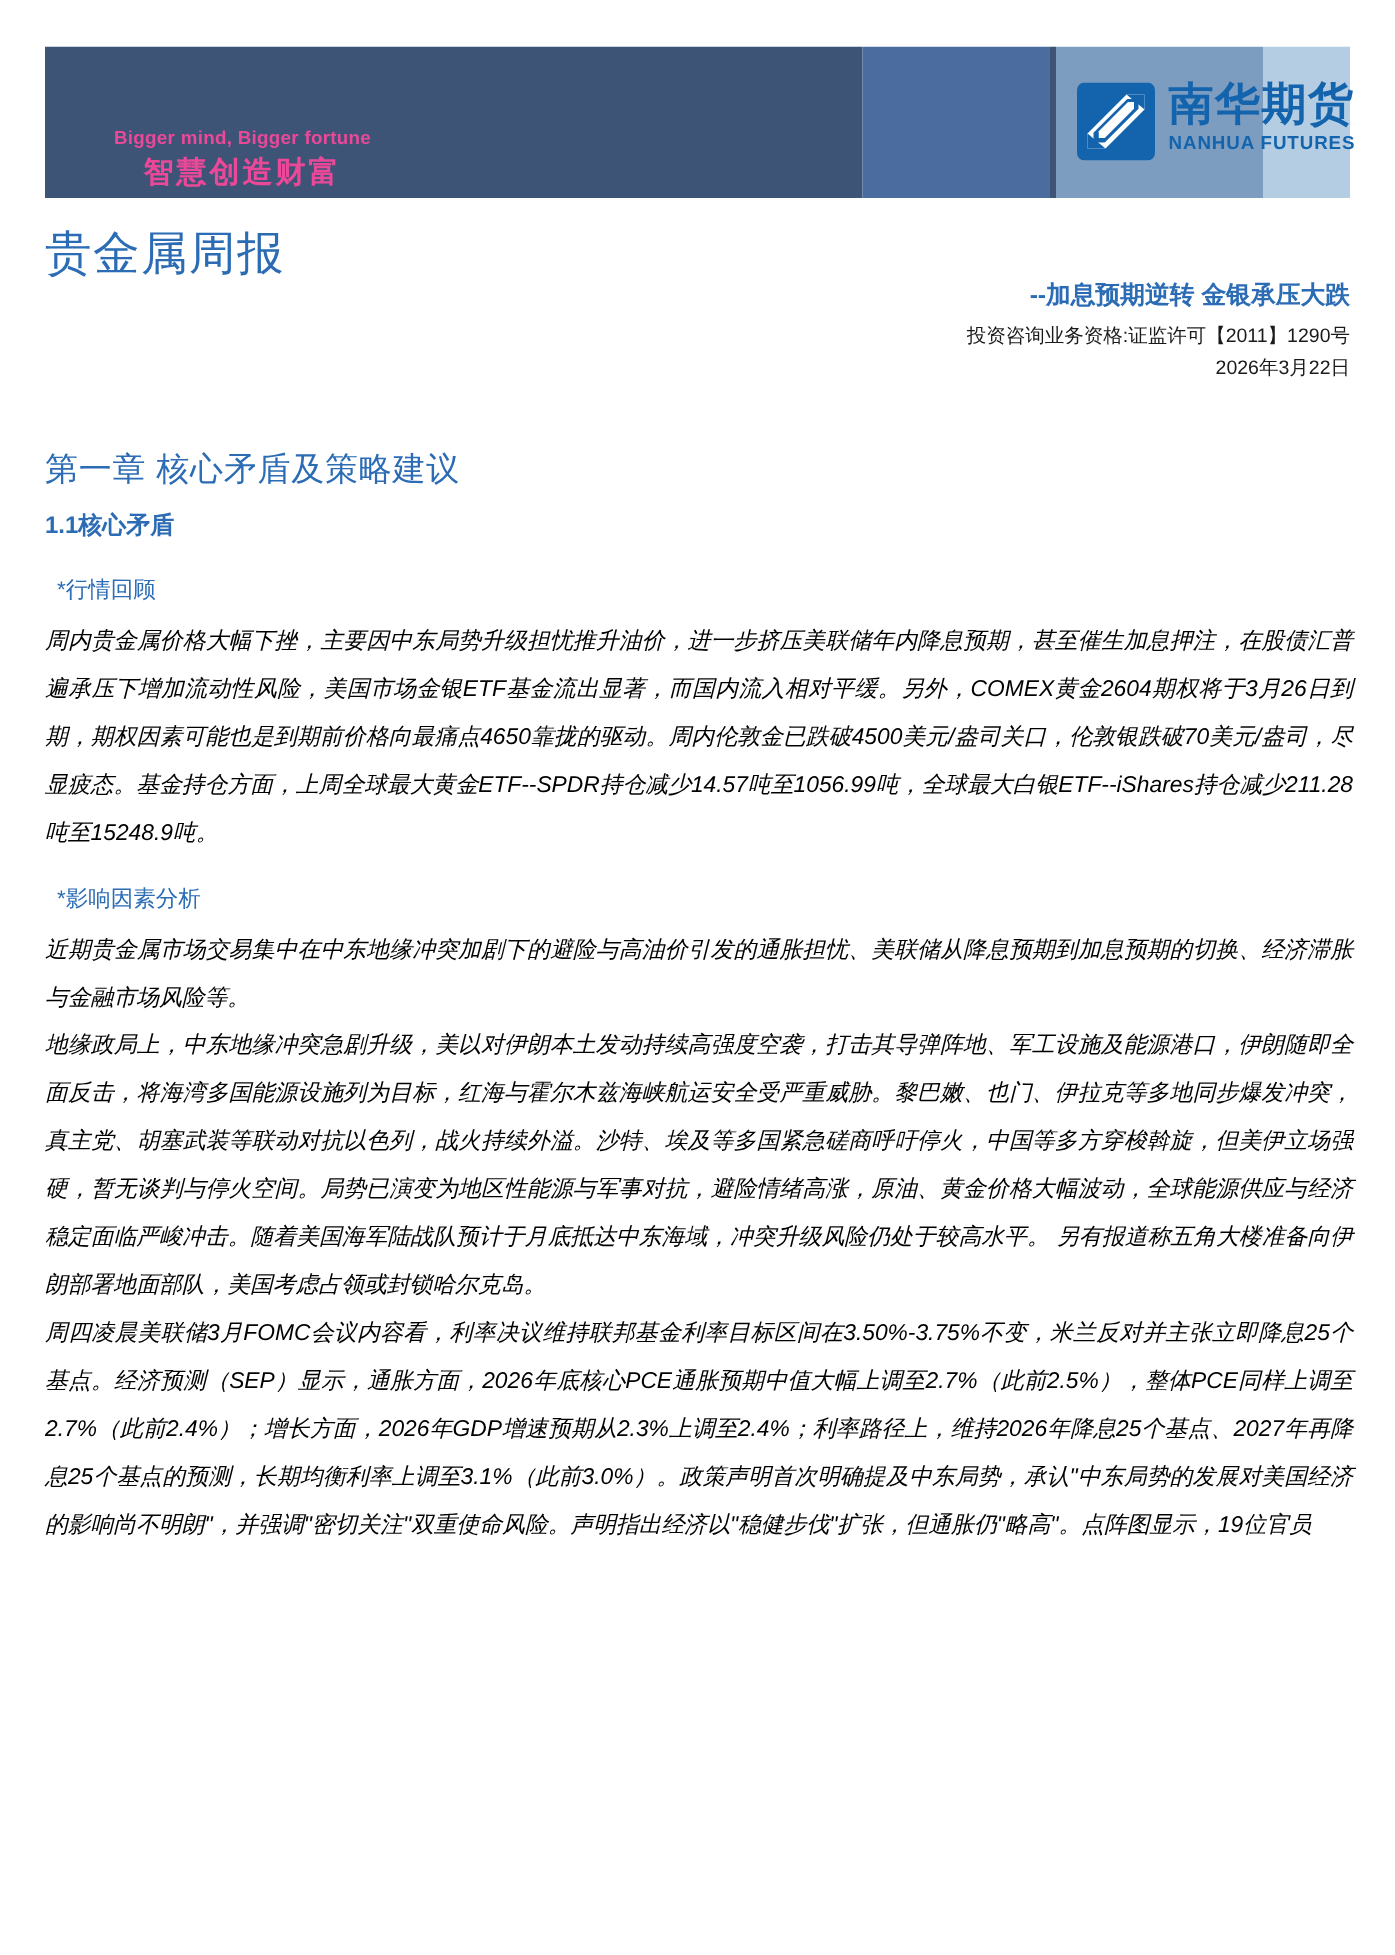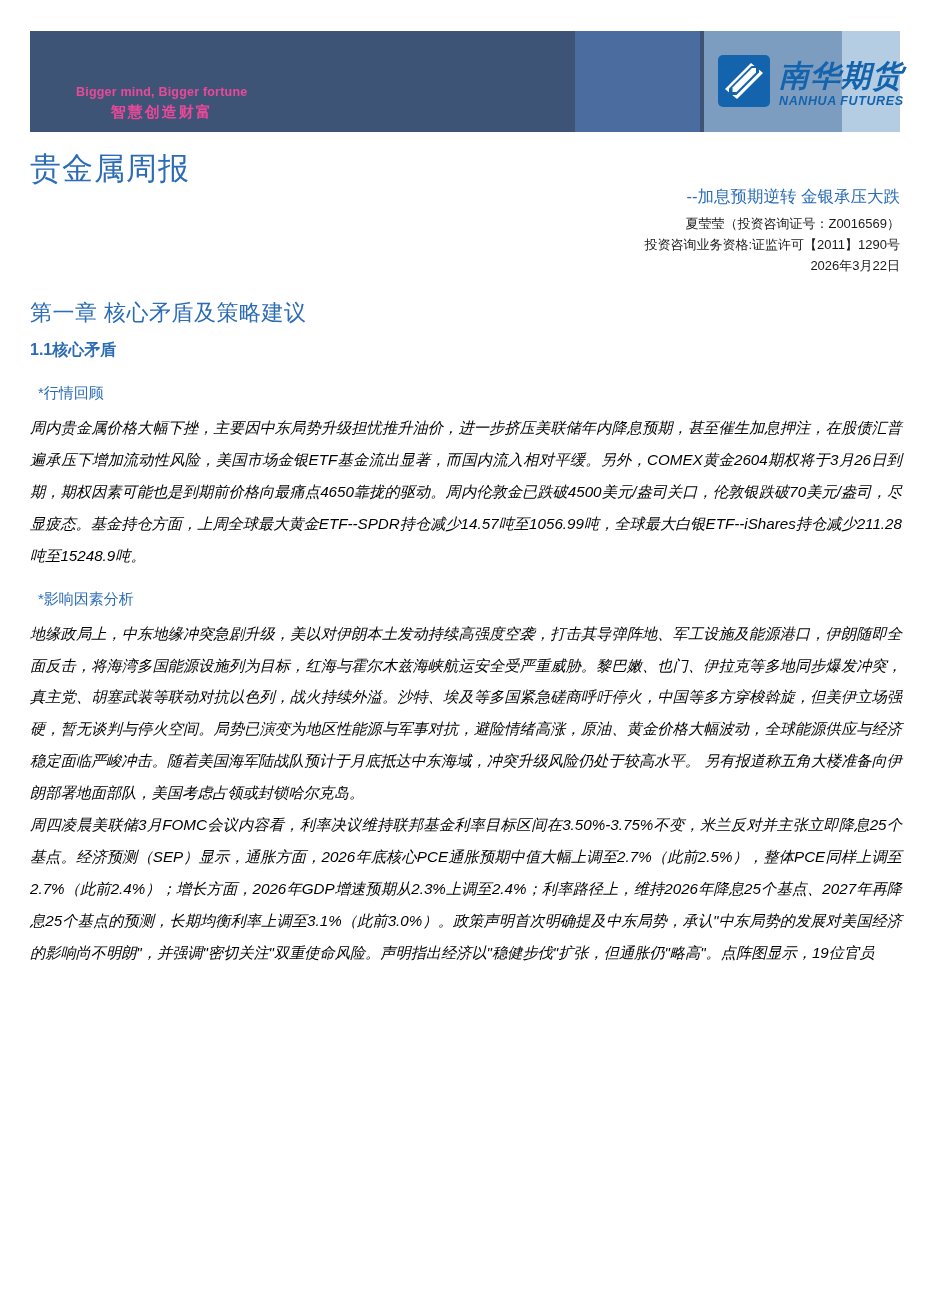--- a/index.html
+++ b/index.html
@@ -40,36 +40,35 @@
     color: #ec4899;
     letter-spacing: 0.2px;
     line-height: 1.35;
   }
   .slogan-en {
     font-size: 12.5px;
     font-weight: bold;
     white-space: nowrap;
   }
   .slogan-cn {
-    font-size: 15px;
+    font-size: 20px;
     font-weight: bold;
     letter-spacing: 2px;
     text-align: center;
     margin-top: 1px;
   }
 
   
   .logo {
     position: absolute;
     left: 718px;
     top: 55px;
     display: flex;
-    align-items: flex-end;
+    align-items: flex-start;
     gap: 9px;
-    font-style: italic;
   }
   .logo-mark {
     width: 52px;
     height: 52px;
     flex: 0 0 auto;
   }
   .logo-text {
     display: flex;
     flex-direction: column;
     justify-content: center;
@@ -101,21 +100,21 @@
     font-weight: normal;
     color: #2b6cb5;
     letter-spacing: 1px;
     white-space: nowrap;
   }
   .subtitle {
     position: absolute;
     right: 30px;
     top: 186px;
     font-size: 16.5px;
-    font-weight: normal;
+    font-weight: bold;
     color: #2b6cb5;
     white-space: nowrap;
     text-align: right;
   }
   .byline {
     position: absolute;
     right: 30px;
     top: 213px;
     text-align: right;
     font-size: 13px;
@@ -199,34 +198,34 @@
   <div class="logo-text">
     <div class="logo-cn">南华期货</div>
     <div class="logo-en">NANHUA FUTURES</div>
   </div>
 </div>
 
 <div class="doc-title">贵金属周报</div>
 <div class="subtitle">--加息预期逆转 金银承压大跌</div>
 
 <div class="byline">
-  <div>夏莹莹（投资咨询证号：Z0016569）</div>
   <div>投资咨询业务资格:证监许可【2011】1290号</div>
   <div>2026年3月22日</div>
 </div>
 
 <div class="h-chapter">第一章 核心矛盾及策略建议</div>
 <div class="h-sub">1.1核心矛盾</div>
 
 <div class="content">
 
   <div class="h-star">*行情回顾</div>
   <div class="gap-sm"></div>
   <p>周内贵金属价格大幅下挫，主要因中东局势升级担忧推升油价，进一步挤压美联储年内降息预期，甚至催生加息押注，在股债汇普遍承压下增加流动性风险，美国市场金银ETF基金流出显著，而国内流入相对平缓。另外，COMEX黄金2604期权将于3月26日到期，期权因素可能也是到期前价格向最痛点4650靠拢的驱动。周内伦敦金已跌破4500美元/盎司关口，伦敦银跌破70美元/盎司，尽显疲态。基金持仓方面，上周全球最大黄金ETF--SPDR持仓减少14.57吨至1056.99吨，全球最大白银ETF--iShares持仓减少211.28吨至15248.9吨。</p>
 
   <div class="gap-md"></div>
 
   <div class="h-star">*影响因素分析</div>
   <div class="gap-sm"></div>
+  <p>近期贵金属市场交易集中在中东地缘冲突加剧下的避险与高油价引发的通胀担忧、美联储从降息预期到加息预期的切换、经济滞胀与金融市场风险等。</p>
   <p>地缘政局上，中东地缘冲突急剧升级，美以对伊朗本土发动持续高强度空袭，打击其导弹阵地、军工设施及能源港口，伊朗随即全面反击，将海湾多国能源设施列为目标，红海与霍尔木兹海峡航运安全受严重威胁。黎巴嫩、也门、伊拉克等多地同步爆发冲突，真主党、胡塞武装等联动对抗以色列，战火持续外溢。沙特、埃及等多国紧急磋商呼吁停火，中国等多方穿梭斡旋，但美伊立场强硬，暂无谈判与停火空间。局势已演变为地区性能源与军事对抗，避险情绪高涨，原油、黄金价格大幅波动，全球能源供应与经济稳定面临严峻冲击。随着美国海军陆战队预计于月底抵达中东海域，冲突升级风险仍处于较高水平。 另有报道称五角大楼准备向伊朗部署地面部队，美国考虑占领或封锁哈尔克岛。</p>
   <p>周四凌晨美联储3月FOMC会议内容看，利率决议维持联邦基金利率目标区间在3.50%-3.75%不变，米兰反对并主张立即降息25个基点。经济预测（SEP）显示，通胀方面，2026年底核心PCE通胀预期中值大幅上调至2.7%（此前2.5%），整体PCE同样上调至2.7%（此前2.4%）；增长方面，2026年GDP增速预期从2.3%上调至2.4%；利率路径上，维持2026年降息25个基点、2027年再降息25个基点的预测，长期均衡利率上调至3.1%（此前3.0%）。政策声明首次明确提及中东局势，承认"中东局势的发展对美国经济的影响尚不明朗"，并强调"密切关注"双重使命风险。声明指出经济以"稳健步伐"扩张，但通胀仍"略高"。点阵图显示，19位官员</p>
 
 </div>
 
 </body></html>

